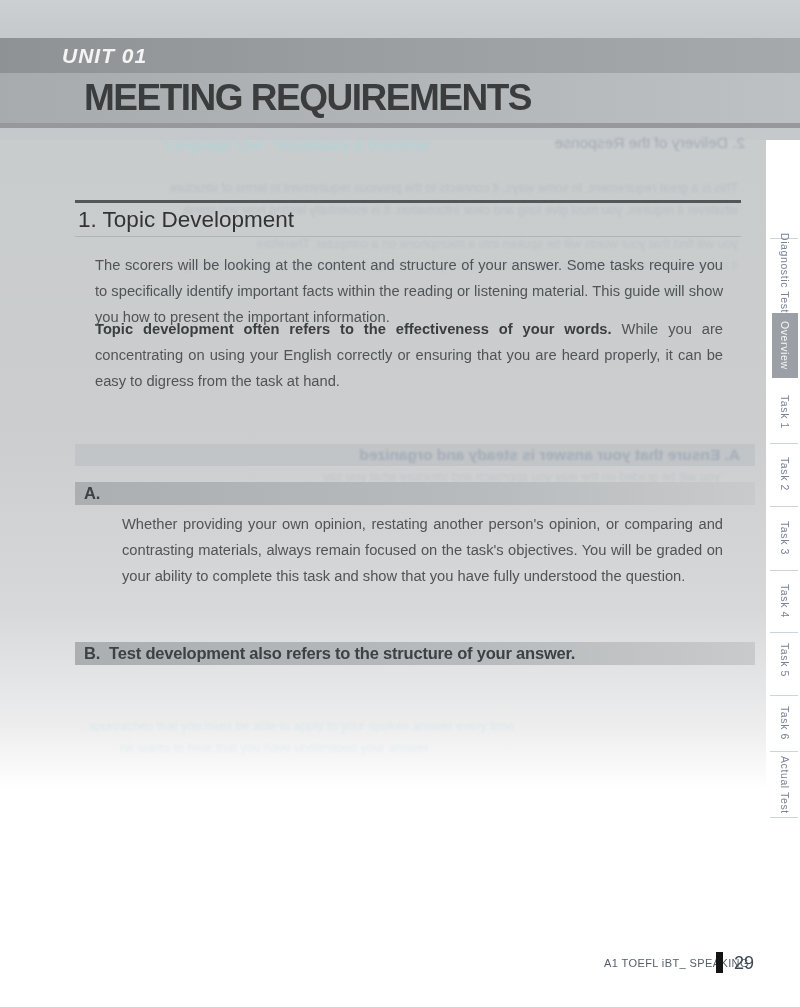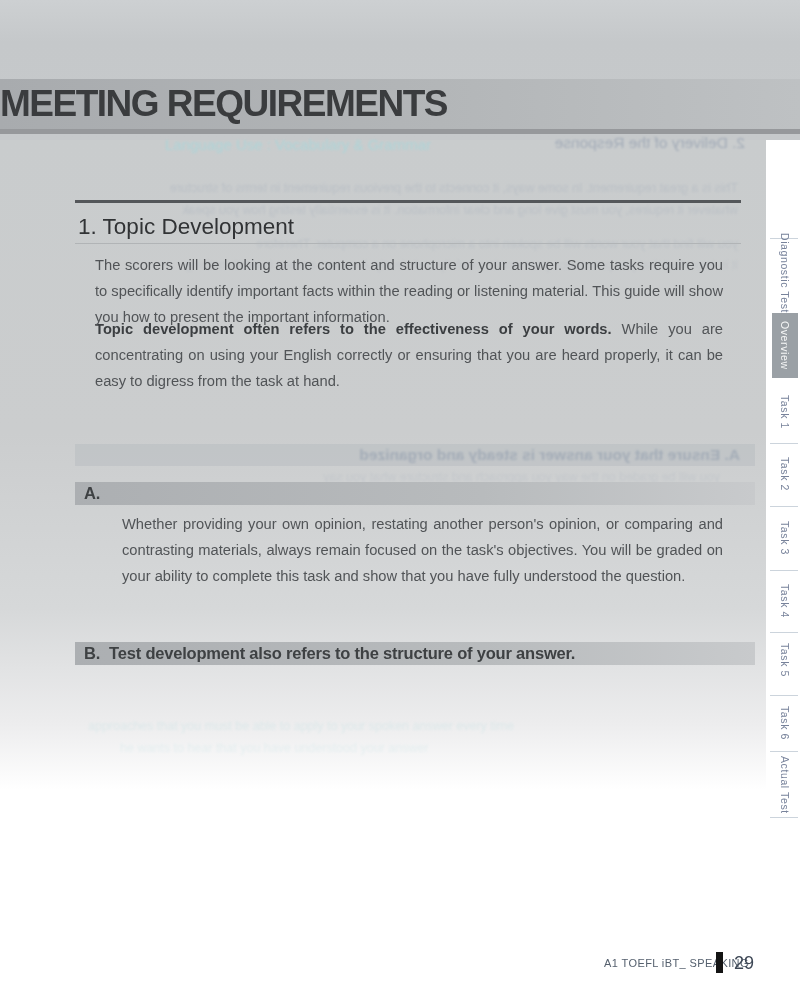--- a/index.html
+++ b/index.html
@@ -6,34 +6,34 @@
   body{font-family:"Liberation Sans",sans-serif;}
   #screen{position:relative;width:800px;height:1007px;background:#ffffff;overflow:hidden;}
 
   
   .scan-top{position:absolute;left:0;top:0;width:800px;height:140px;
     background:linear-gradient(180deg,#cdd0d2 0%,#c5c8ca 30%,#c6c9cb 100%);}
   .unit-band{position:absolute;left:0;top:38px;width:800px;height:35px;
     background:linear-gradient(90deg,#8f9295 0%,#9b9ea1 45%,#a6a9ac 100%);
     display:flex;align-items:center;padding-left:62px;box-sizing:border-box;}
   .unit-label{color:#f4f4f4;font-size:21px;font-weight:bold;font-style:italic;letter-spacing:1px;}
-  .title-band{position:absolute;left:0;top:79px;width:800px;height:55px;
+  .title-band{position:absolute;left:0;top:73px;width:800px;height:55px;
     background:linear-gradient(90deg,#a8abae 0%,#b3b6b8 55%,#bec1c3 100%);
     border-bottom:5px solid #96989b;
-    display:flex;align-items:center;box-sizing:border-box;}
+    display:flex;align-items:center;padding-left:84px;box-sizing:border-box;}
   .page-title{color:#3a3c3e;font-size:37px;font-weight:bold;letter-spacing:-1.5px;}
 
   
   .page-bg{position:absolute;left:0;top:140px;width:766px;height:650px;
     background:linear-gradient(180deg,#c9cccd 0%,#cbcdce 45%,#d6d8d9 72%,#ededee 90%,#ffffff 100%);}
 
   
   .s1-block{position:absolute;left:75px;top:200px;width:666px;z-index:2;}
   .s1-rule-top{height:3px;background:#54575a;}
-  .s1-title{font-size:22.5px;color:#313335;padding:11px 0 3px 3px;}
+  .s1-title{font-size:22.5px;color:#313335;padding:4px 0 3px 3px;}
   .s1-rule-bottom{height:1px;background:#b1b4b6;}
 
   .para{position:absolute;z-index:2;color:#515457;font-size:14.7px;line-height:26px;
     text-align:justify;}
   #para1{left:95px;top:252px;width:628px;}
   #para2{left:95px;top:316px;width:628px;}
   #para2 b{color:#3b3e41;}
 
   
   .band{position:absolute;left:75px;width:680px;height:23px;z-index:2;
@@ -84,20 +84,23 @@
   #ghost-line5{left:120px;top:470px;width:600px;font-size:12.5px;color:#9aa5b5;opacity:.2;filter:blur(1.2px);}
   #ghost-line6{left:88px;top:719px;width:650px;font-size:12.5px;color:#9ed4d8;opacity:.22;filter:blur(1.2px);}
   #ghost-line7{left:120px;top:741px;width:520px;font-size:12.5px;color:#9ed4d8;opacity:.18;filter:blur(1.2px);}
 </style>
 </head>
 <body>
 
 <div id="screen">
 
   <div class="scan-top"></div>
+  <div class="unit-band">
+    <span class="unit-label">UNIT 01</span>
+  </div>
   <div class="title-band">
     <span class="page-title">MEETING REQUIREMENTS</span>
   </div>
 
   <div class="page-bg"></div>
 
   <div class="ghost" id="ghost-languse">Language Use : Vocabulary &amp; Grammar</div>
   <div class="ghost mir" id="ghost-delivery">2. Delivery of the Response</div>
   <div class="ghost mir" id="ghost-line1">This is a great requirement. In some ways, it connects to the previous requirement in terms of structure</div>
   <div class="ghost mir" id="ghost-line2">whatever it requires, you must give long and clear information. It is essentially testing how you speak</div>

